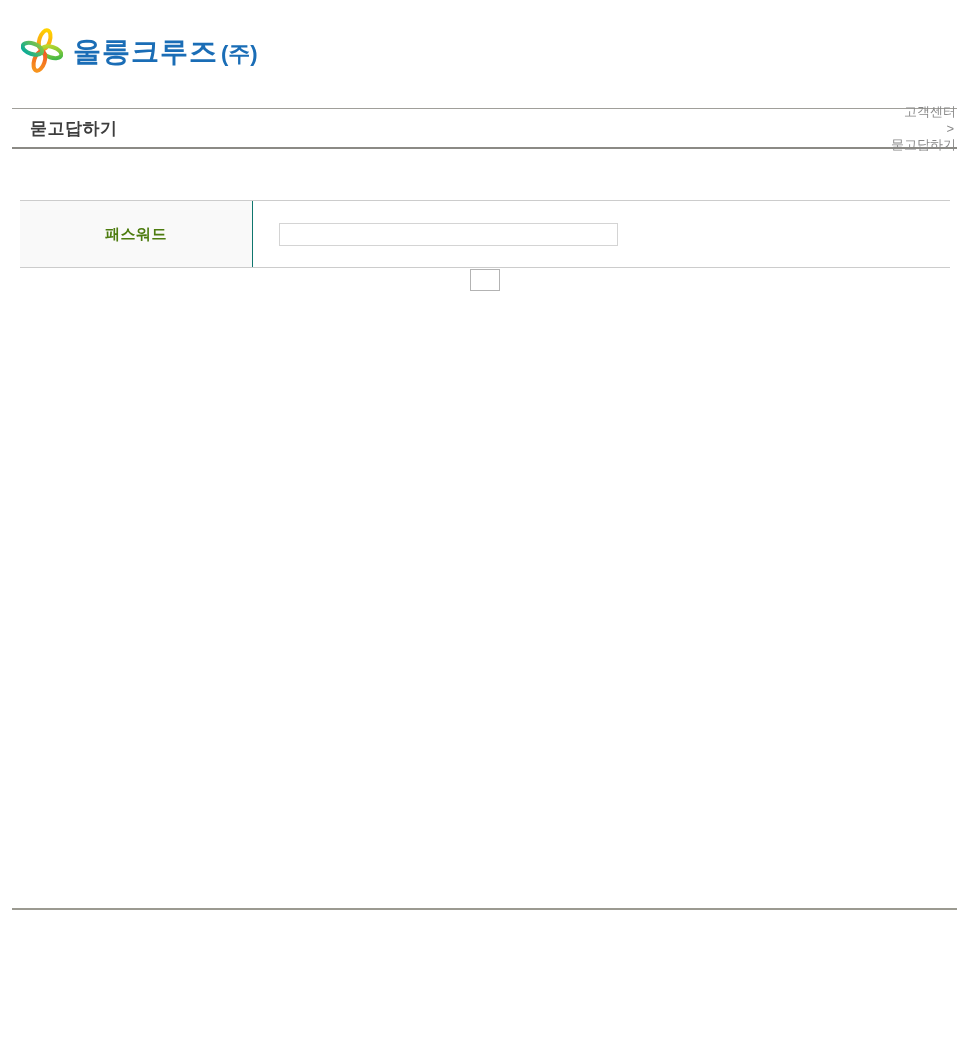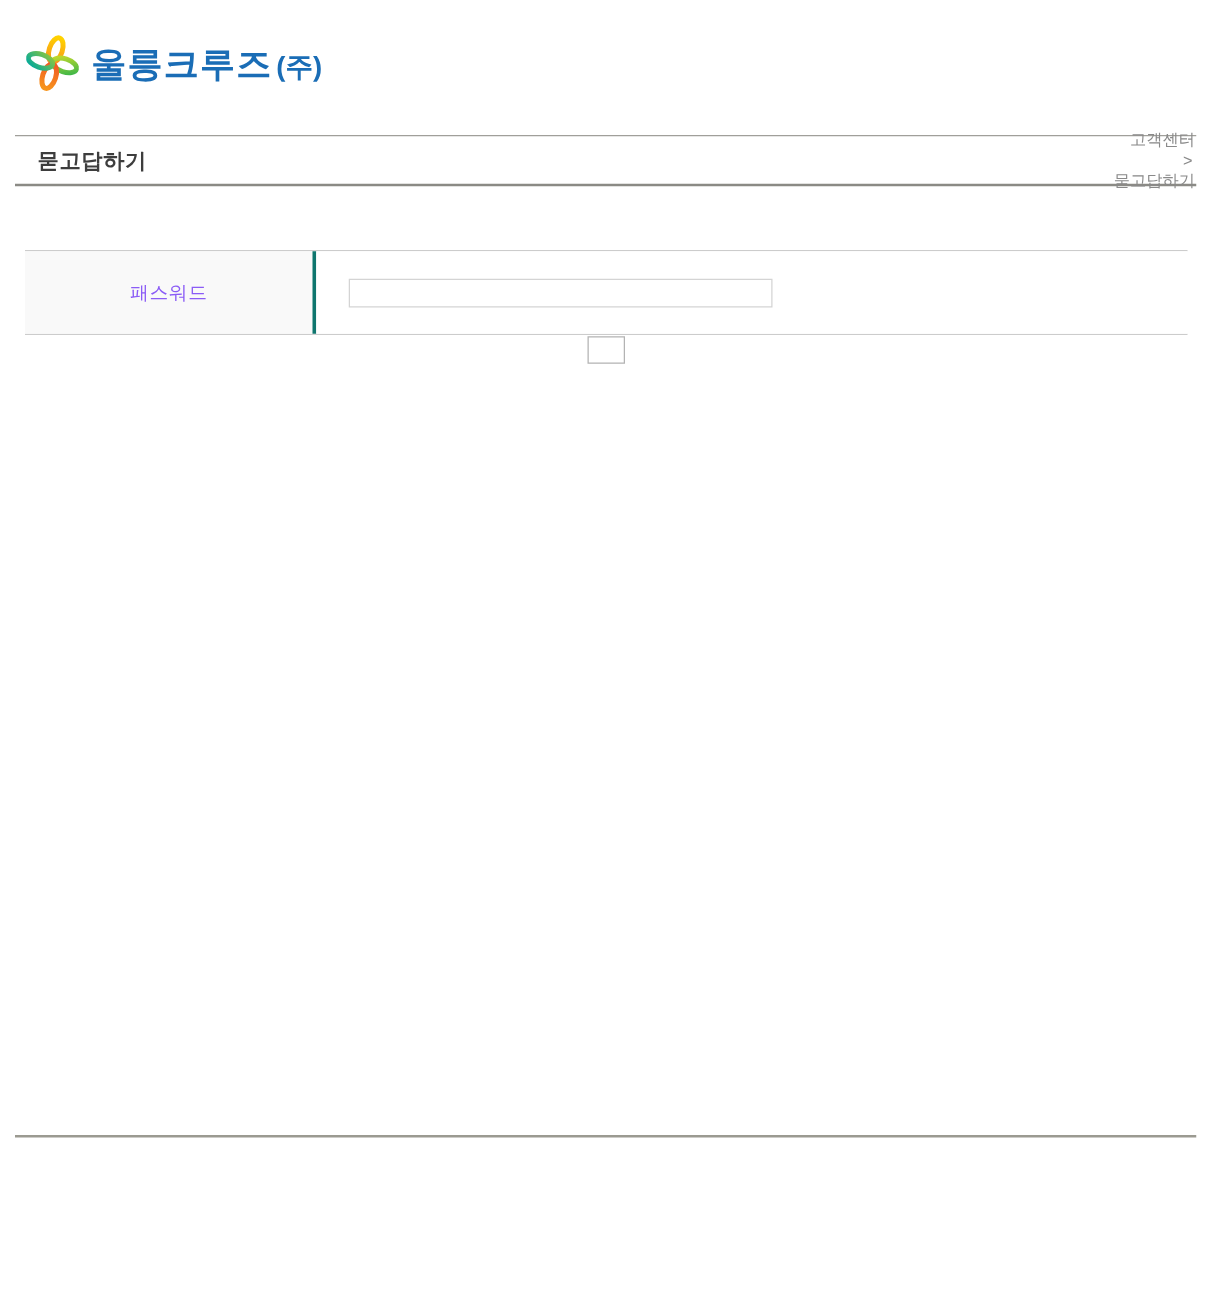--- a/index.html
+++ b/index.html
@@ -79,27 +79,27 @@
     top: 200px;
     width: 930px;
     height: 68px;
     border-top: 1px solid #cccccc;
     border-bottom: 1px solid #cccccc;
     display: flex;
   }
   .pw-label-cell {
     width: 233px;
     background: #f9f9f9;
-    border-right: 3px solid #0f766e;
+    border-right: 1px solid #0f766e;
     display: flex;
     align-items: center;
     justify-content: center;
     font-size: 15px;
-    font-weight: normal;
-    color: #8b5cf6;
+    font-weight: bold;
+    color: #4d7c0f;
     letter-spacing: 0.5px;
   }
   .pw-value-cell {
     flex: 1;
     display: flex;
     align-items: center;
     padding-left: 26px;
     background: #ffffff;
   }
   .pw-input {

